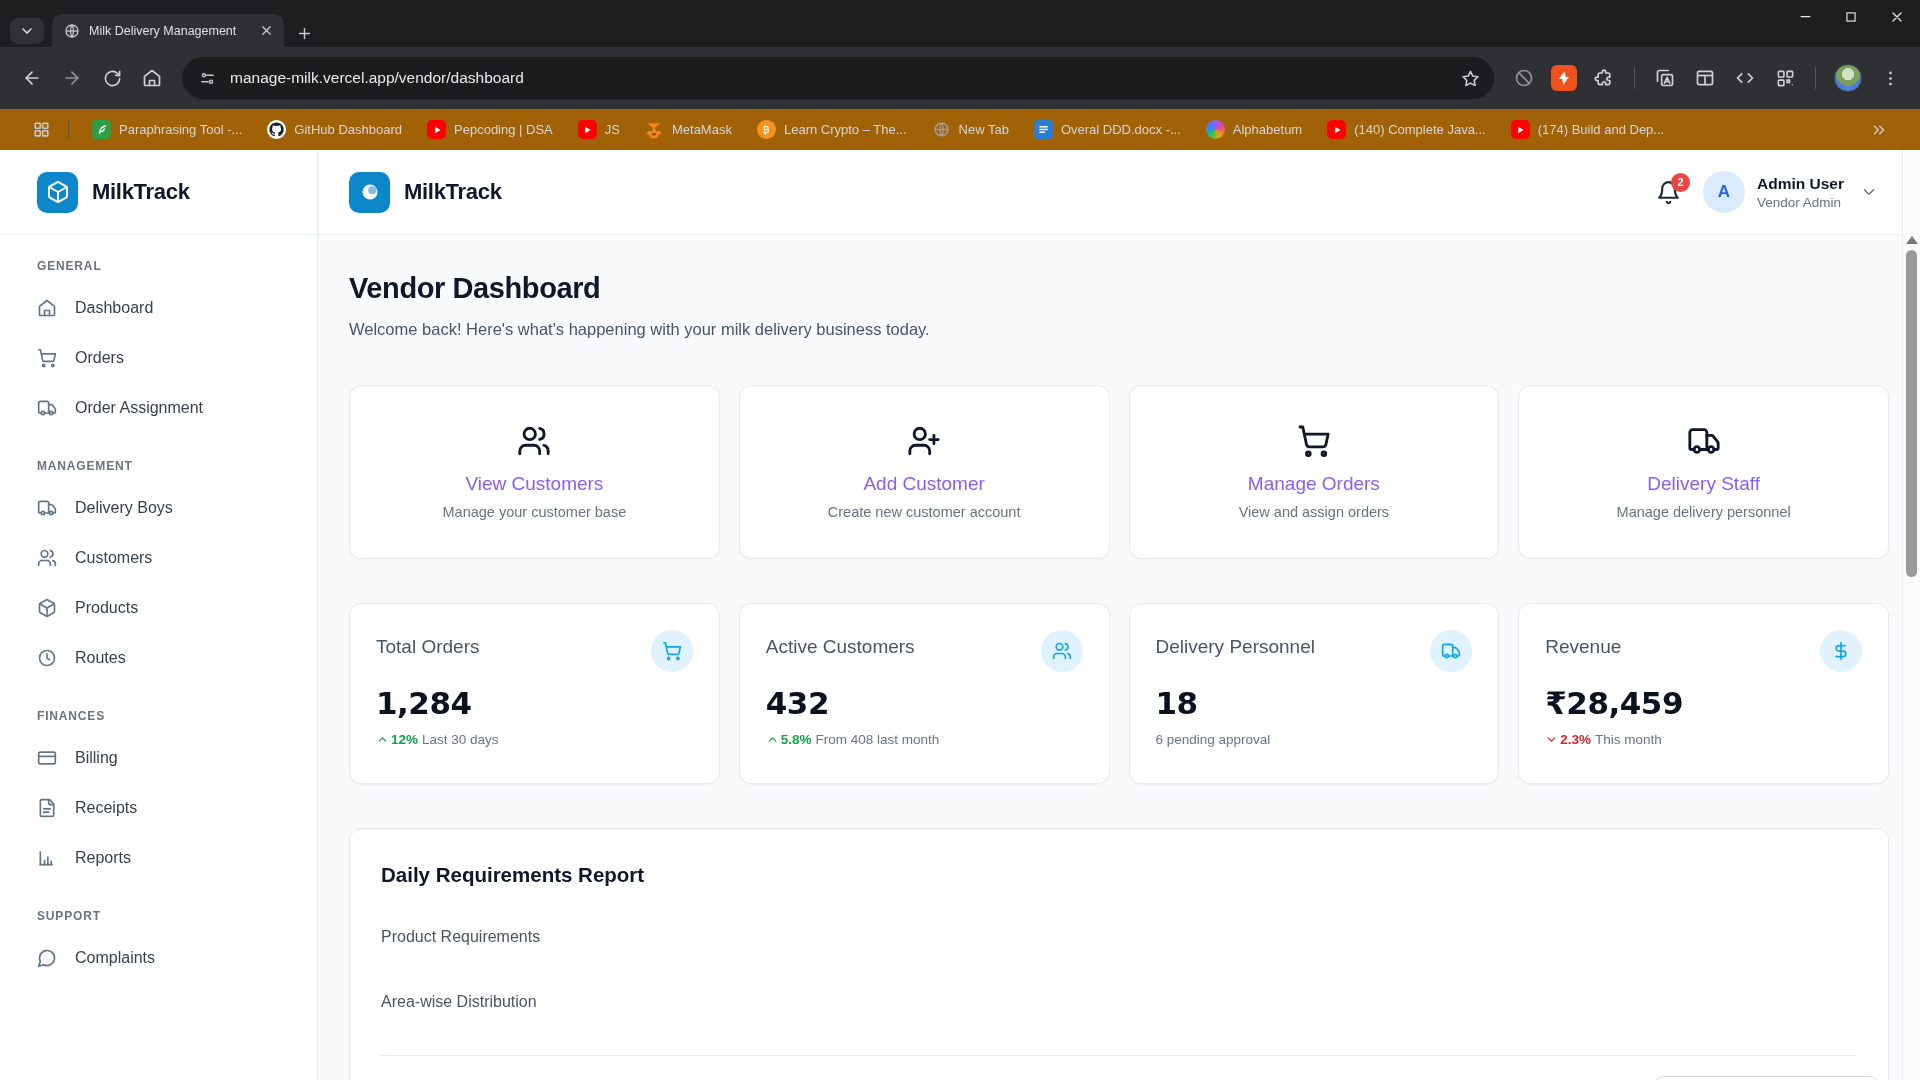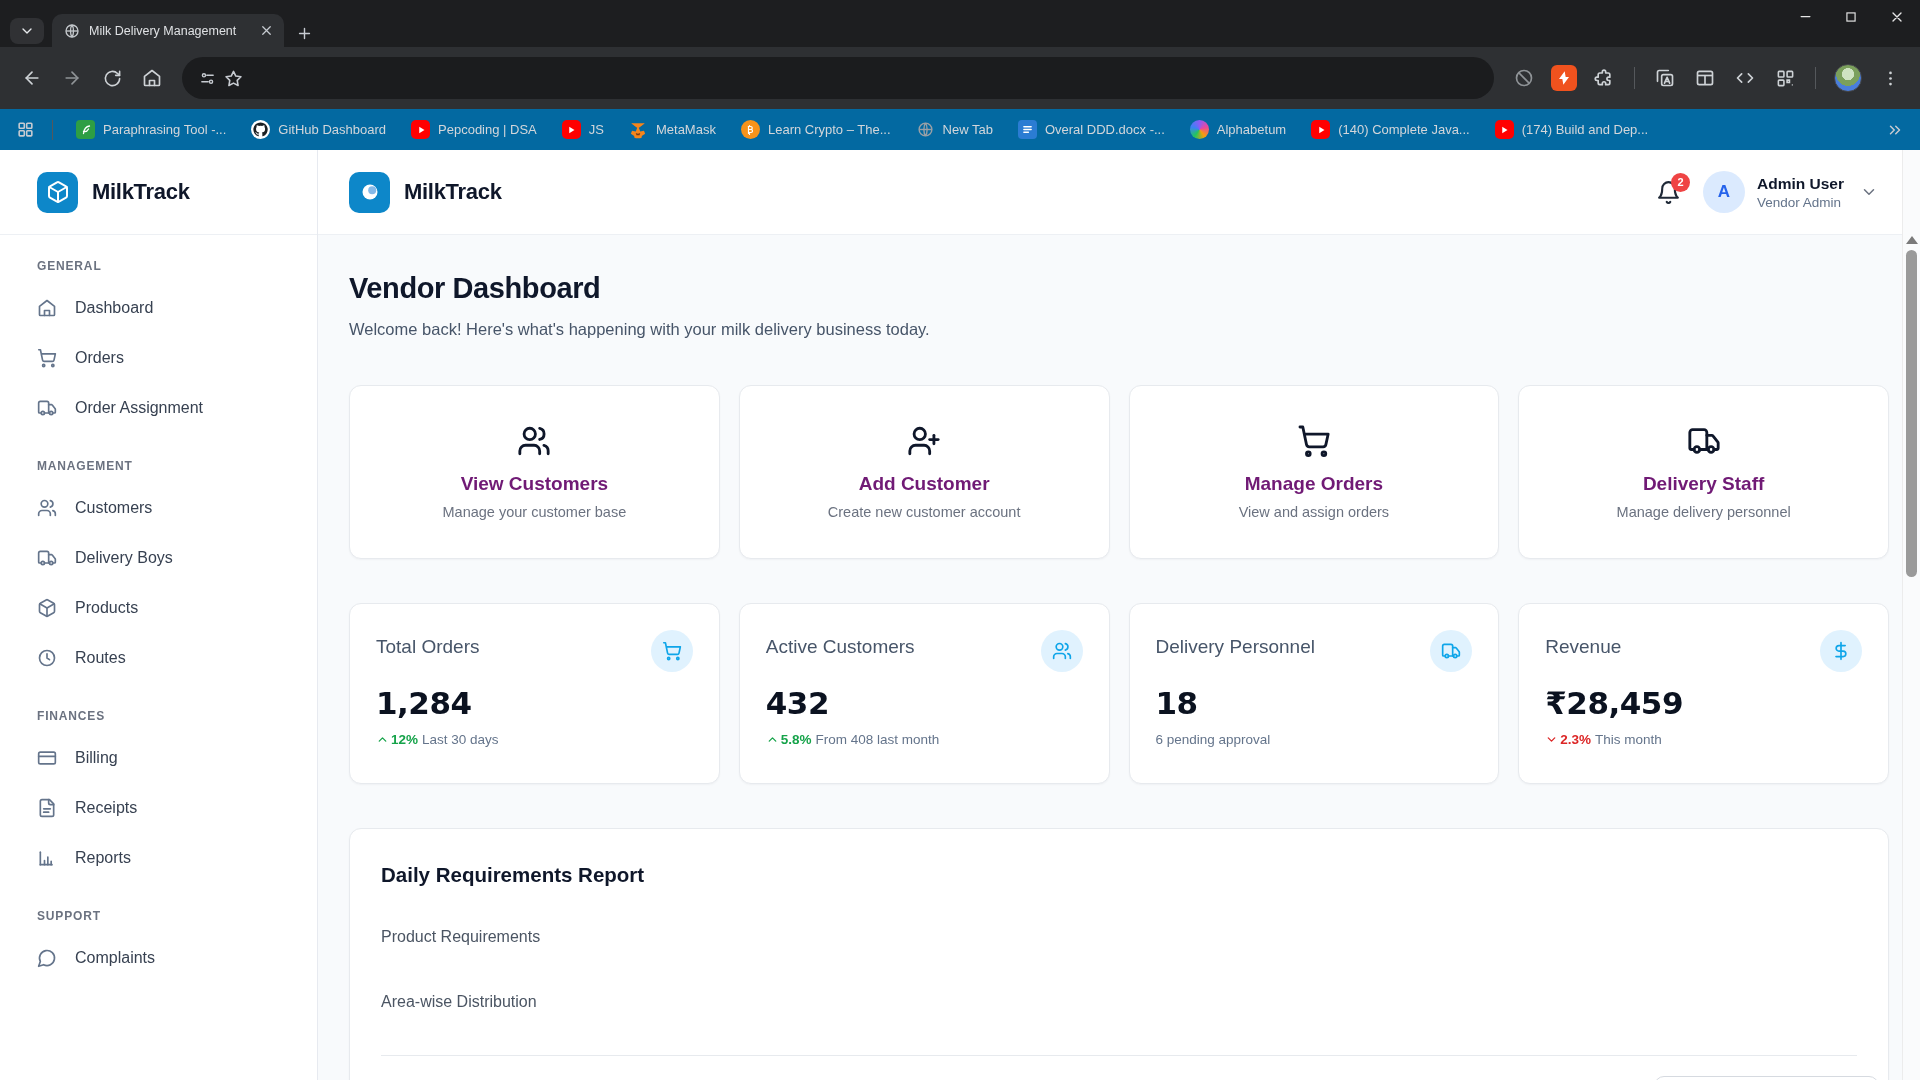--- a/index.html
+++ b/index.html
@@ -19,21 +19,21 @@
   .nav-btn { width:36px; height:36px; border-radius:50%; display:flex; align-items:center; justify-content:center; color:#ced2d6; }
   .nav-btn.dim { color:#8f9397; }
   .omnibox { flex:1; height:42px; margin:0 8px; background:#1b1c1e; border-radius:21px; display:flex; align-items:center; padding:0 14px 0 8px; min-width:0; }
   .omni-info { width:34px; height:34px; border-radius:50%; display:flex; align-items:center; justify-content:center; color:#c7cbd1; }
   .omni-url { flex:1; color:#e8eaed; font-size:15.5px; margin-left:6px; white-space:nowrap; overflow:hidden; }
   .omni-star { color:#c7cbd1; display:flex; }
   .ext-bolt { width:26px; height:26px; border-radius:6px; background:#f0521e; color:#fff; display:flex; align-items:center; justify-content:center; margin:0 5px; }
   .tb-divider { width:1px; height:22px; background:#55585c; margin:0 8px; }
   .avatar-photo { width:28px; height:28px; border-radius:50%; margin:0 6px; background:radial-gradient(circle at 50% 35%, #cfe3c2 0 28%, #7ba05c 29% 55%, #4a7edb 56% 100%); border:1px solid #46484c; }
 
-  .bookmarks { height:41px; background:#0369a1; display:flex; align-items:center; padding:0 16px; gap:13px; }
+  .bookmarks { height:41px; background:#a16207; display:flex; align-items:center; padding:0 32px; gap:13px; }
   .bm-apps { color:#c7cbd1; display:flex; }
   .bm-div { width:1px; height:20px; background:#55585c; margin:0 4px; }
   .bm-item { display:flex; align-items:center; gap:8px; padding:4px 6px; border-radius:8px; }
   .bm-label { color:#d3d6da; font-size:13px; white-space:nowrap; }
   .bm-spacer { flex:1; }
   .bm-more { color:#c7cbd1; display:flex; }
   .fav { width:19px; height:19px; border-radius:4px; display:flex; align-items:center; justify-content:center; flex:none; }
   .fav svg { display:block; }
   .fav-quill { background:#2e9e44; }
   .fav-github { background:#fff; border-radius:50%; }
@@ -69,21 +69,21 @@
   .user-caret { color:#6b7280; display:flex; margin-left:4px; }
 
   .content { padding:37px 31px 0; overflow:hidden; }
   .page-title { font-size:29px; font-weight:800; color:#0f172a; letter-spacing:-0.4px; }
   .page-subtitle { font-size:16.5px; color:#475569; margin-top:15px; }
 
   .grid4 { display:grid; grid-template-columns:repeat(4,1fr); gap:19px; }
   .action-grid { margin-top:46px; }
   .action-card { background:#fff; border:1px solid #e7eaee; border-radius:12px; height:174px; display:flex; flex-direction:column; align-items:center; justify-content:center; text-align:center; box-shadow:0 1px 2px rgba(16,24,40,.04); }
   .action-card .ic { color:#0f172a; }
-  .action-title { font-size:19px; font-weight:700; color:#701a75; margin-top:15px; }
+  .action-title { font-size:19px; font-weight:400; color:#8b5cf6; margin-top:15px; }
   .action-desc { font-size:14.5px; color:#6b7280; margin-top:9px; }
 
   .stat-grid { margin-top:44px; }
   .stat-card { background:#fff; border:1px solid #e7eaee; border-radius:12px; height:181px; padding:26px 26px 0; box-shadow:0 1px 2px rgba(16,24,40,.04); }
   .stat-top { display:flex; align-items:flex-start; justify-content:space-between; }
   .stat-label { font-size:19px; color:#475569; margin-top:6px; }
   .stat-ic { width:42px; height:42px; border-radius:50%; background:#e0f2fe; color:#0ea5e9; display:flex; align-items:center; justify-content:center; flex:none; }
   .stat-value { font-size:31px; font-weight:800; color:#0b1220; margin-top:13px; font-family:"DejaVu Sans","Liberation Sans",sans-serif; letter-spacing:-0.5px; }
   .stat-change { display:flex; align-items:center; gap:4px; margin-top:11px; font-size:13.5px; color:#64748b; }
   .chg-up { color:#16a34a; display:flex; align-items:center; gap:2px; font-weight:600; }
@@ -333,20 +333,21 @@
       <svg class="ic" width="20" height="20">
         <use href="#i-home"></use>
       </svg>
     </div>
   <div class="omnibox">
     <span class="omni-info">
         <svg class="ic" width="17" height="17">
           <use href="#i-tune"></use>
         </svg>
       </span>
+    <span class="omni-url">manage-milk.vercel.app/vendor/dashboard</span>
     <span class="omni-star">
         <svg class="ic" width="19" height="19">
           <use href="#i-star"></use>
         </svg>
       </span>
   </div>
   <div class="nav-btn dim">
       <svg class="ic" width="20" height="20">
         <use href="#i-slash-circle"></use>
       </svg>
@@ -524,29 +525,29 @@
       <div class="side-item">
           <svg class="ic" width="20" height="20">
             <use href="#i-truck"></use>
           </svg>
           <span>Order Assignment</span>
         </div>
 
       <div class="side-section-label">MANAGEMENT</div>
       <div class="side-item">
           <svg class="ic" width="20" height="20">
+            <use href="#i-truck"></use>
+          </svg>
+          <span>Delivery Boys</span>
+        </div>
+      <div class="side-item">
+          <svg class="ic" width="20" height="20">
             <use href="#i-users"></use>
           </svg>
           <span>Customers</span>
-        </div>
-      <div class="side-item">
-          <svg class="ic" width="20" height="20">
-            <use href="#i-truck"></use>
-          </svg>
-          <span>Delivery Boys</span>
         </div>
       <div class="side-item">
           <svg class="ic" width="20" height="20">
             <use href="#i-package"></use>
           </svg>
           <span>Products</span>
         </div>
       <div class="side-item">
           <svg class="ic" width="20" height="20">
             <use href="#i-clock"></use>

